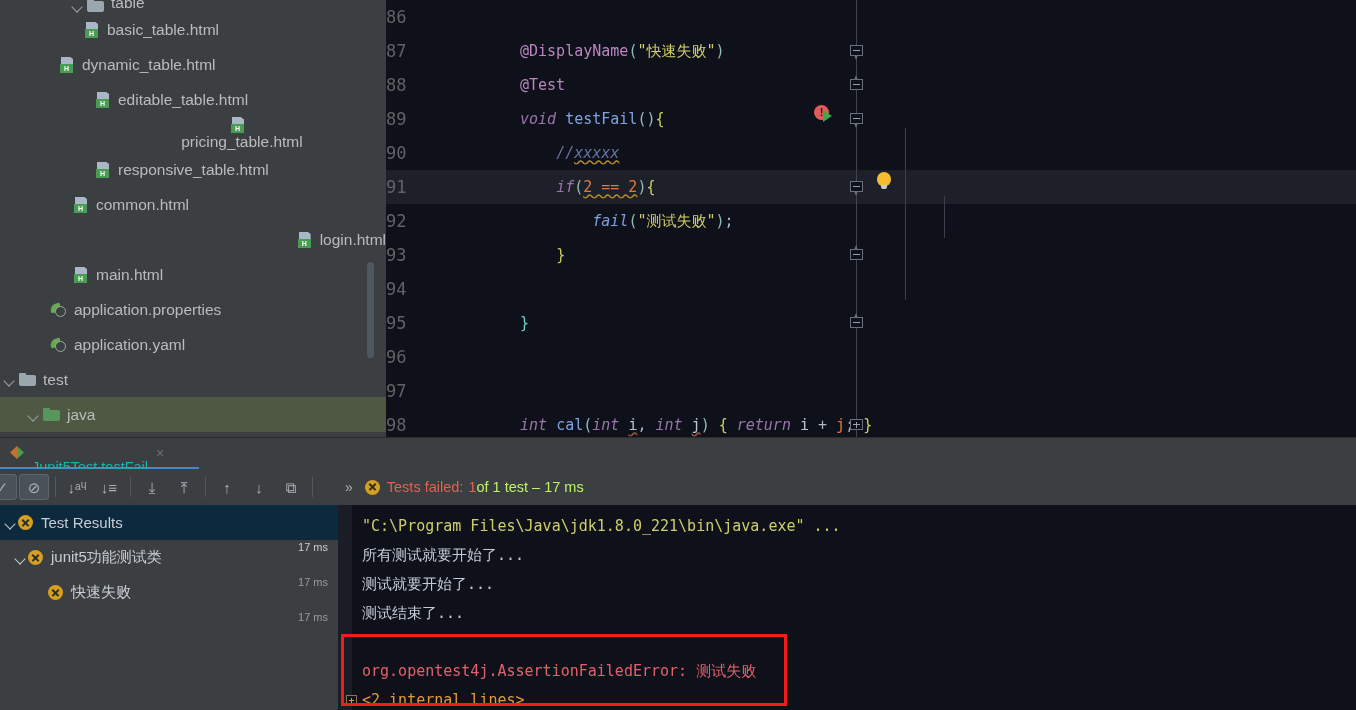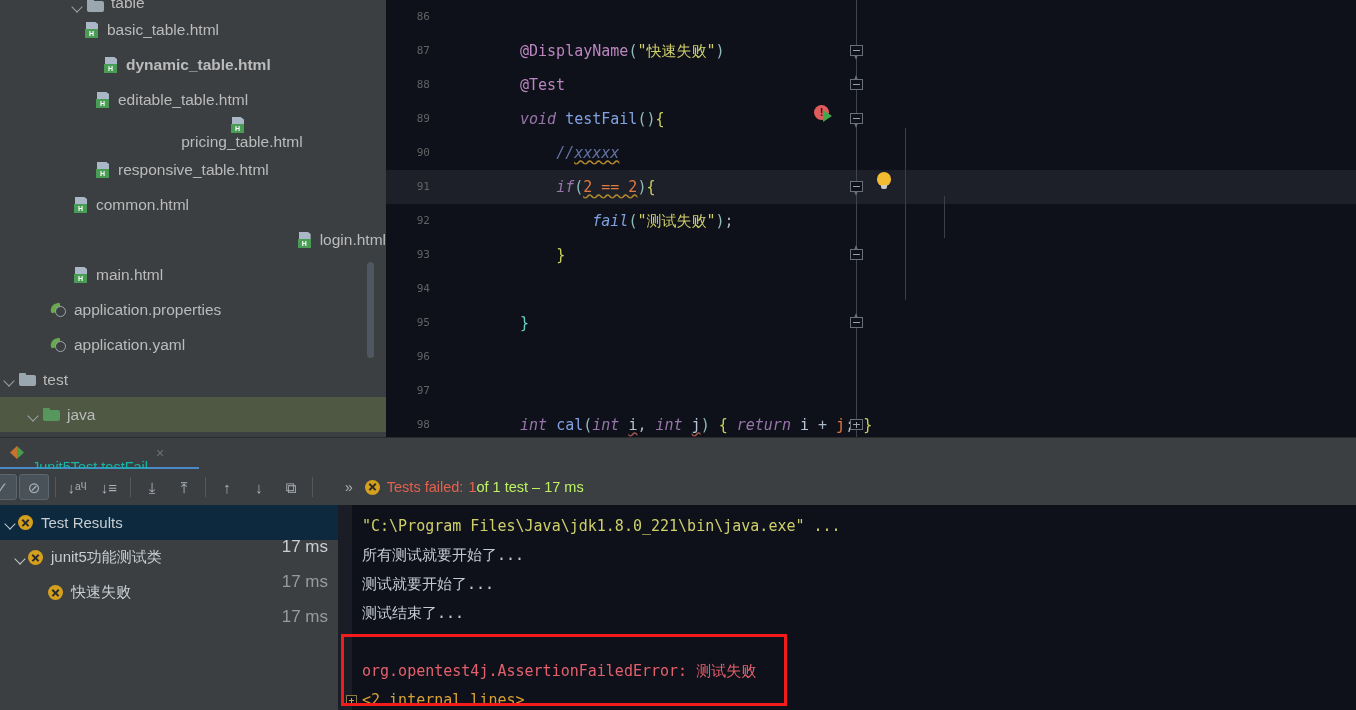--- a/index.html
+++ b/index.html
@@ -85,22 +85,22 @@
   #editor {
     position: absolute; left: 386px; top: 0; right: 0; height: 437px;
     background: #0f111a; overflow: hidden;
     font-family: "DejaVu Sans Mono", monospace; font-size: 15px;
   }
   .code-line {
     position: relative; height: 34px; line-height: 34px; white-space: pre;
   }
   .code-line.current { background: #1d2028; }
   .ln {
-    position: absolute; left: 0; width: 44px; text-align: right;
-    color: #606366; font-size: 11px;
+    position: absolute; left: 0; width: 44px; 
+    color: #606366; font-size: 17px;
   }
   .code-text { position: absolute; left: 134px; }
 
   
   #fold-line {
     position: absolute; left: 470px; top: 0; width: 1px; height: 437px;
     background: #40444f;
   }
   .fold-marker {
     position: absolute; left: 464px; width: 13px; height: 13px;
@@ -243,21 +243,21 @@
   
   #testtree {
     position:absolute; left:0; top:68px; width:338px; bottom:16px;
     background:#3c3f41;
   }
   .tt-row {
     position:relative; height:35px; display:flex; align-items:center;
     font-size:15px; color:#c8cdd2; padding-right:10px;
   }
   .tt-row.sel { background:#0d293e; }
-  .tt-time { margin-left:auto; font-size:17px; color:#9a9a9a;margin-top:48px; }
+  .tt-time { margin-left:auto; font-size:11px; color:#9a9a9a;margin-top:48px; }
   .tt-row.sel .tt-time { color:#c8cdd2; }
   .tt-arrow { width:14px; flex:0 0 14px; position:relative; }
   .tt-arrow.open::before {
     content:""; position:absolute; left:2px; top:-3px;
     width:7px;height:7px; border-right:1.6px solid #c2c7cb; border-bottom:1.6px solid #c2c7cb;
     transform:rotate(45deg);
   }
 
   
   #console {
@@ -300,21 +300,21 @@
             <span class="folder"></span>
           </span>
           <span class="tree-label">table</span>
         </div>
         <div class="tree-row" style="padding-left: 85px;">
           <span class="icon-box">
             <span class="htmlicon"></span>
           </span>
           <span class="tree-label">basic_table.html</span>
         </div>
-        <div class="tree-row" style="padding-left: 104px; font-weight: bold;">
+        <div class="tree-row" style="padding-left: 60px;">
           <span class="icon-box">
             <span class="htmlicon"></span>
           </span>
           <span class="tree-label">dynamic_table.html</span>
         </div>
         <div class="tree-row" style="padding-left: 96px;">
           <span class="icon-box">
             <span class="htmlicon"></span>
           </span>
           <span class="tree-label">editable_table.html</span>

